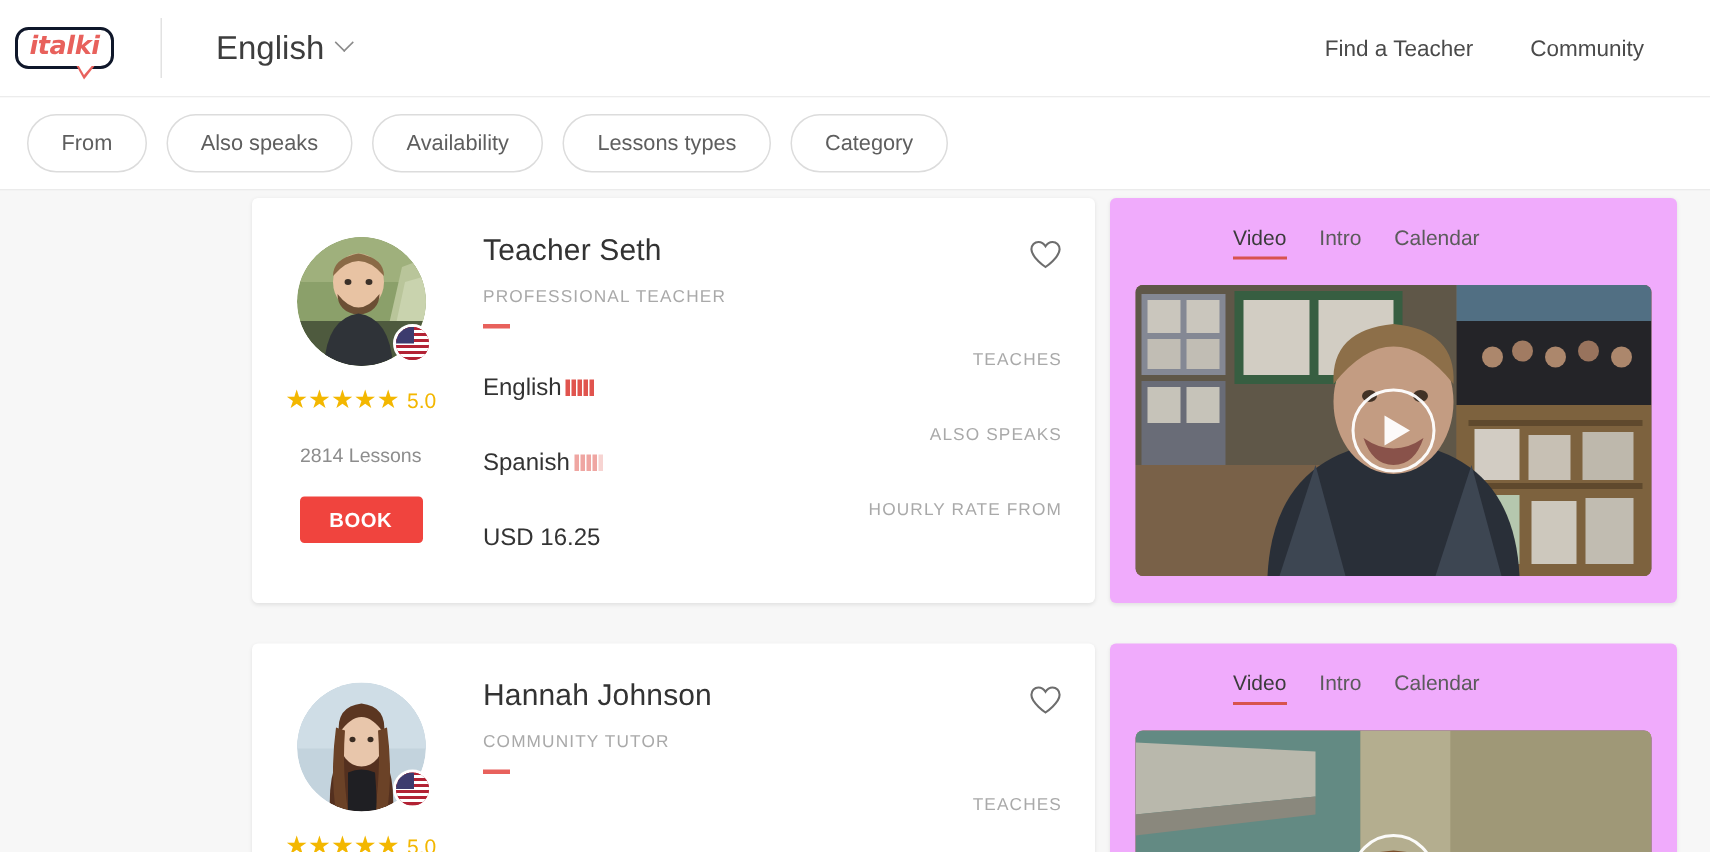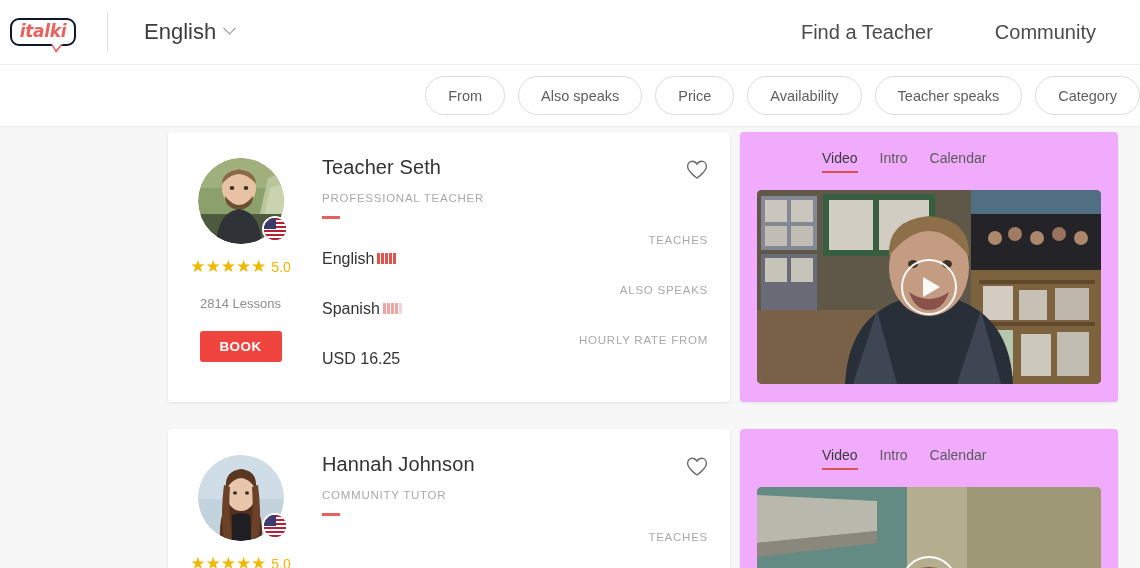--- a/index.html
+++ b/index.html
@@ -75,36 +75,34 @@
     border-bottom: 1.4px solid #8a8a8a;
     transform: rotate(45deg) translate(-3px, -3px);
   }
   .header-nav {
     margin-left: auto;
     display: flex; align-items: center; gap: 38px;
     padding-right: 44px;
   }
   .header-nav a {
     color: #4a4a4a;
-    font-size: 20px;
+    font-size: 15px;
     text-decoration: none;
     cursor: pointer;
-    margin-left: 24px;
   }
 
   
   .filterbar {
     position: absolute; top: 65px; left: 0;
     width: 1140px; height: 62px;
     background: #ffffff;
     border-bottom: 1px solid #ebebeb;
     display: flex; align-items: center;
     padding-left: 18px;
     gap: 13px;
-    justify-content: flex-end;
   }
   .chip {
     height: 39px;
     border: 1px solid #dcdcdc;
     border-radius: 20px;
     background: #fff;
     color: #5e5e5e;
     font-size: 14.5px;
     display: flex; align-items: center; justify-content: center;
     padding: 0 22px;
@@ -316,23 +314,22 @@
   </div>
   <div class="header-nav">
     <a href="#">Find a Teacher</a>
     <a href="#">Community</a>
   </div>
 </div>
 
 <div class="filterbar">
   <div class="chip">From</div>
   <div class="chip">Also speaks</div>
-  <div class="chip">Price</div>
   <div class="chip">Availability</div>
-  <div class="chip">Teacher speaks</div>
+  <div class="chip">Lessons types</div>
   <div class="chip">Category</div>
 </div>
 
 <div class="list">
 
   <div class="card-row">
     <div class="teacher-card">
       <div class="card-left">
         <div class="avatar-wrap">
           <svg class="avatar" viewBox="0 0 86 86">

